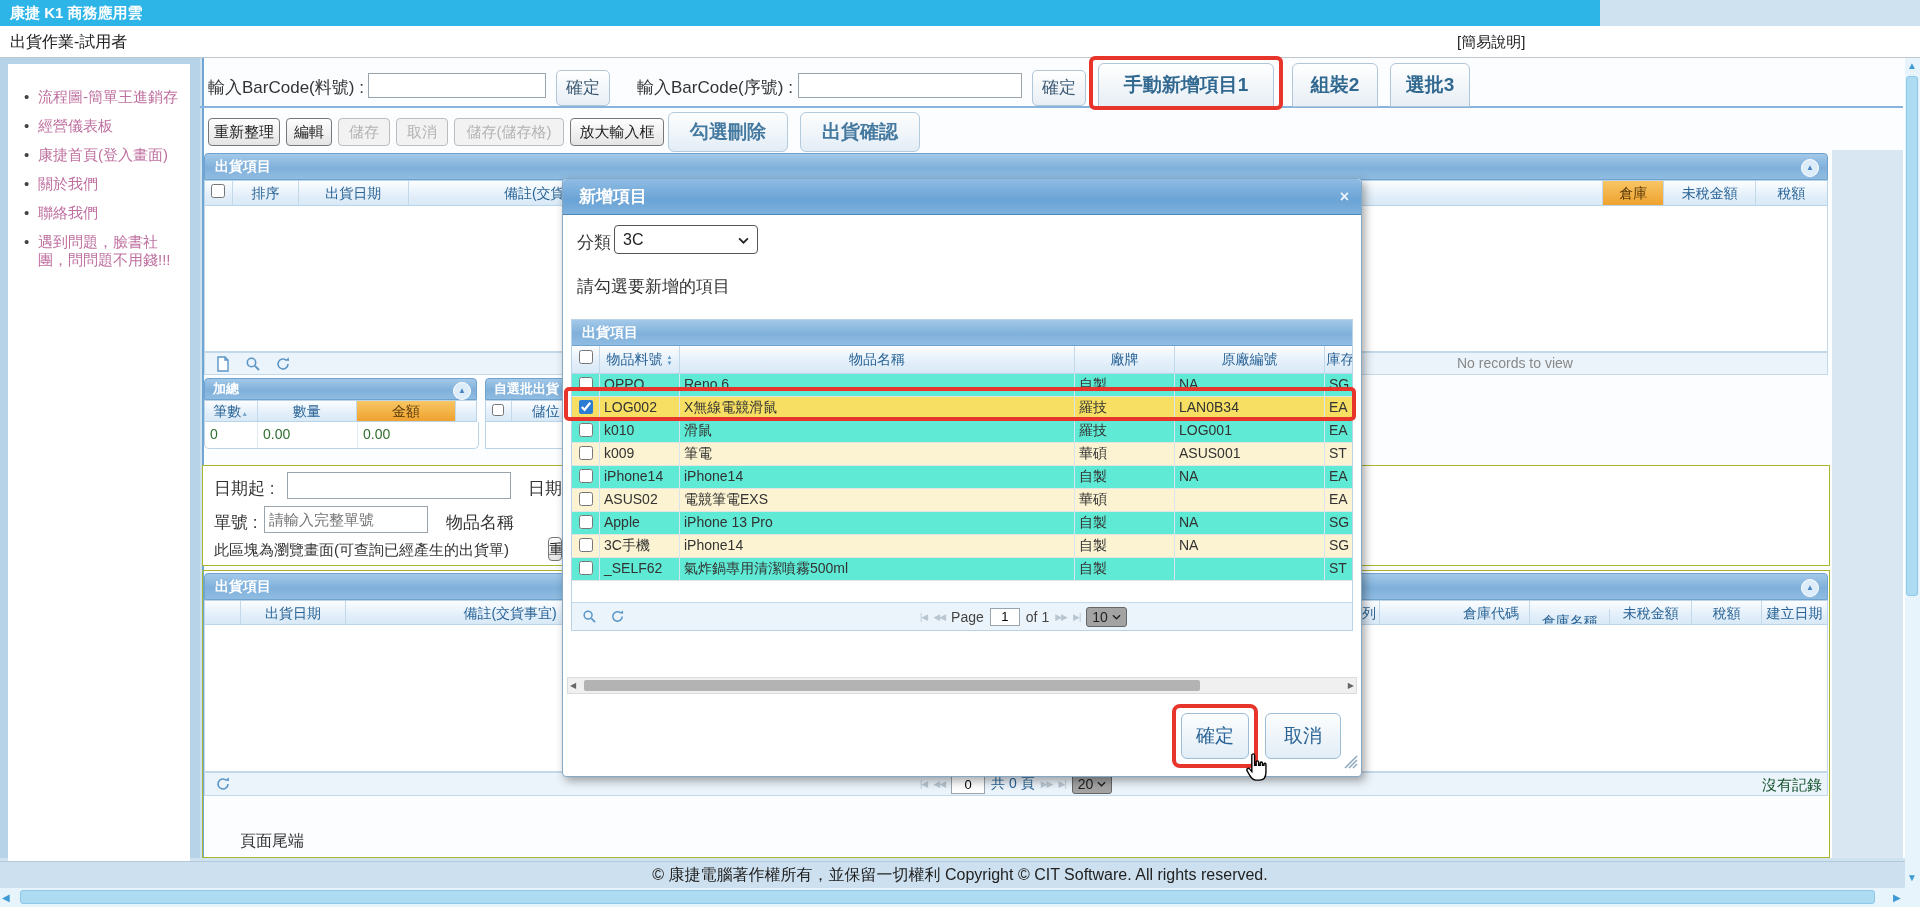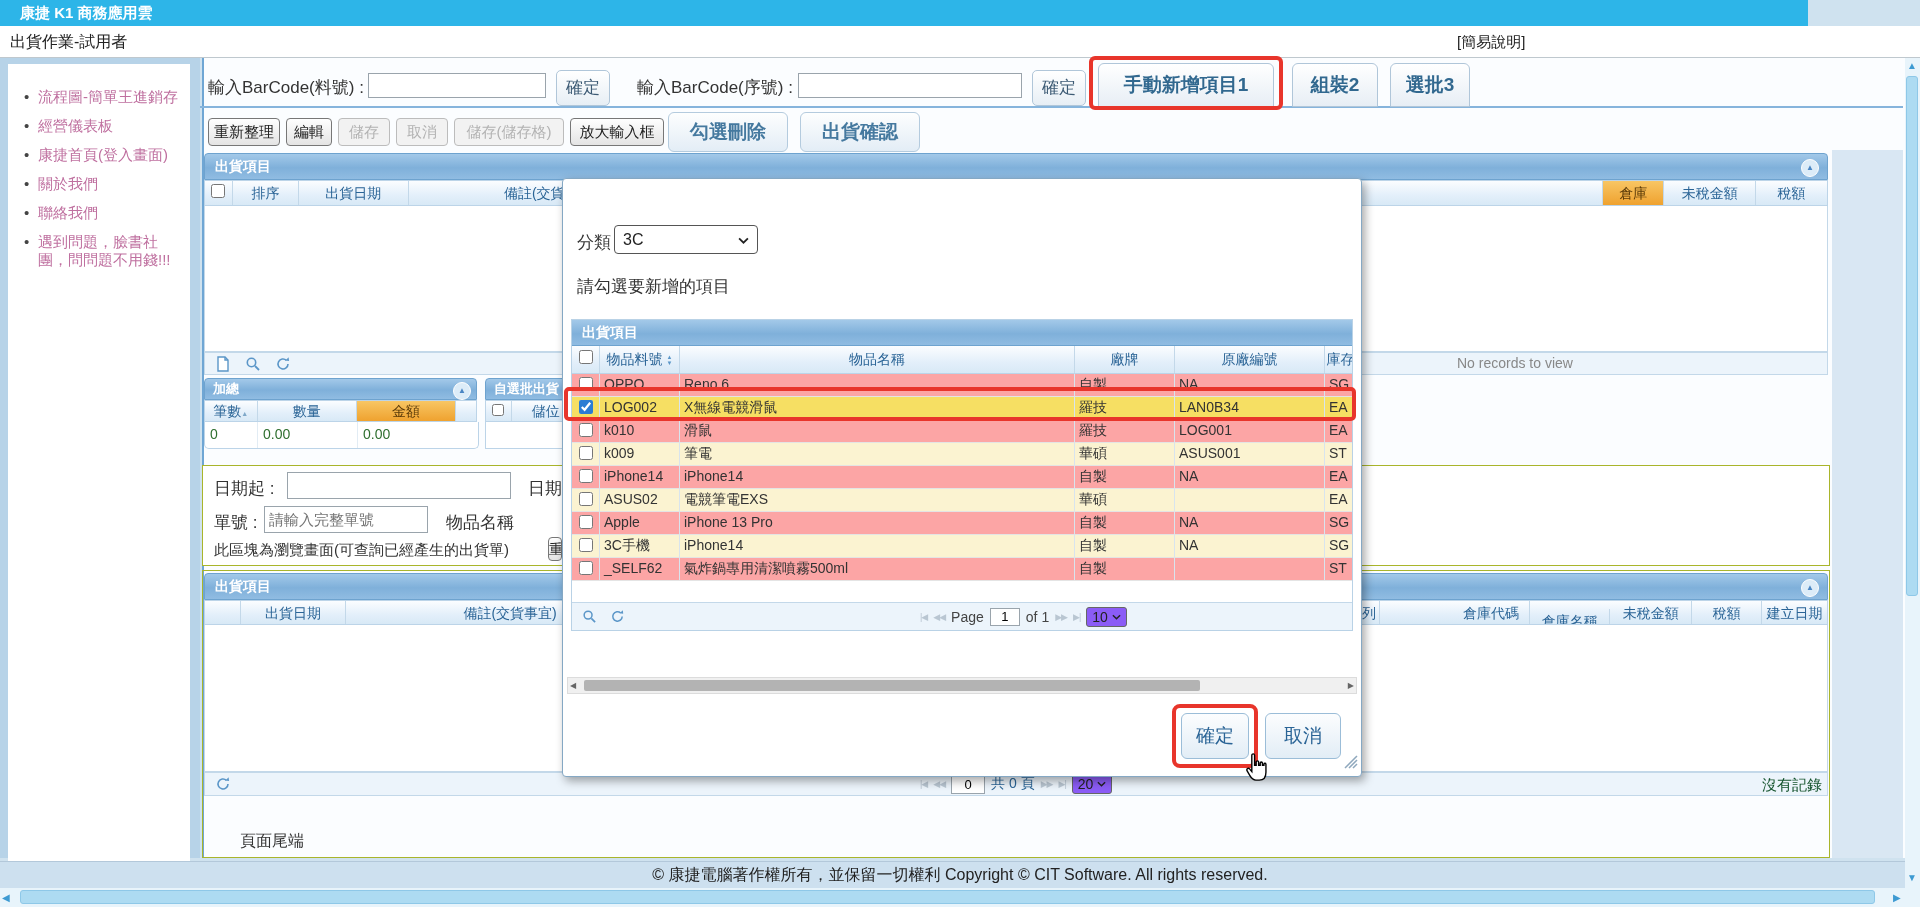--- a/index.html
+++ b/index.html
@@ -1,20 +1,20 @@
 <!DOCTYPE html>
 <html><head>
 <meta charset="utf-8">
 <style>
   html,body{margin:0;padding:0;}
   body{font-family:"Liberation Sans","DejaVu Sans",sans-serif;}
   .screen{position:relative;width:1920px;height:907px;overflow:hidden;background:#cfe2ef;}
   .abs{position:absolute;}
   
-  .topbar{left:0;top:0;width:1808px;height:26px;background:#2db5e8;color:#fff;font-weight:bold;font-size:15px;line-height:26px;padding-left:20px;box-sizing:border-box;}
+  .topbar{left:0;top:0;width:1600px;height:26px;background:#2db5e8;color:#fff;font-weight:bold;font-size:15px;line-height:26px;padding-left:10px;box-sizing:border-box;}
   .subbar{left:0;top:26px;width:1920px;height:32px;background:#fff;border-bottom:1px solid #bfc8ce;font-size:16px;color:#222;line-height:31px;box-sizing:border-box;}
   .bluebar{background:linear-gradient(180deg,#a3c9e9 0%,#7fb0da 55%,#90bce2 100%);color:#fff;font-weight:bold;border:1px solid #6ea3cf;box-sizing:border-box;}
   .circtoggle{width:16px;height:16px;border-radius:50%;background:#dcecf8;border:1px solid #fff;color:#4a86c4;font-size:8px;line-height:15px;text-align:center;}
   .colhead{background:linear-gradient(180deg,#fbfdff,#e3effa 60%,#d8e9f6);color:#2a6496;box-sizing:border-box;border:1px solid #bcd4e8;}
   .hcell{box-sizing:border-box;border-right:1px solid #c3d8e9;text-align:center;font-size:14px;color:#2a6496;overflow:hidden;white-space:nowrap;}
   .orange{background:linear-gradient(180deg,#f8c664,#efa22f);color:#5a3a08;}
   
   .btn{background:linear-gradient(180deg,#fefefe,#e4e4e4);border:1px solid #777;border-radius:4px;color:#222;font-size:15px;text-align:center;box-sizing:border-box;}
   .btn.dis{color:#b2b2b2;border-color:#bcbcbc;background:#f2f2f2;}
   .tabbtn{background:linear-gradient(180deg,#ffffff,#e7eef5);border:1px solid #b0c6d9;border-radius:6px 6px 0 0;color:#31688f;font-weight:bold;text-align:center;box-sizing:border-box;}
@@ -27,25 +27,25 @@
   .side-inner{left:8px;top:64px;width:182px;height:864px;background:#fff;}
   .side-list{margin:0;padding:24px 6px 0 14px;list-style:none;}
   .side-list li{position:relative;padding-left:16px;margin-bottom:11px;font-size:15px;line-height:18px;color:#bf6f9f;cursor:pointer;}
   .side-list li::before{content:"•";position:absolute;left:2px;color:#444;}
   
   .gridbody{background:#fff;border:1px solid #c3d8e9;border-top:none;box-sizing:border-box;}
   .iconrow{background:#ecf4fb;border:1px solid #c3d8e9;border-top:1px solid #c3d8e9;box-sizing:border-box;display:flex;align-items:center;gap:14px;padding-left:10px;}
   .icon16{width:16px;height:16px;display:inline-block;}
   .pager{display:flex;align-items:center;gap:6px;font-size:14px;color:#444;}
   .pgarrow{color:#b9c6d2;font-size:9px;letter-spacing:-1px;}
-  .selbox{display:inline-flex;align-items:center;gap:4px;background:#8b5cf6;border:1px solid #666;border-radius:3px;padding:1px 5px;font-size:14px;color:#222;}
+  .selbox{display:inline-flex;align-items:center;gap:4px;background:#a3a3a3;border:1px solid #666;border-radius:3px;padding:1px 5px;font-size:14px;color:#222;}
   
   .modal{left:562px;top:178px;width:798px;height:597px;background:#fff;border:1px solid #85a8c4;box-shadow:3px 4px 10px rgba(0,0,0,.35);z-index:30;border-radius:4px;}
   .modal-title{position:absolute;left:0;top:0;width:100%;height:36px;background:linear-gradient(180deg,#8fbce4 0%,#6aa3d5 60%,#7db1dc 100%);border-bottom:1px solid #4d87b8;color:#fff;font-weight:bold;font-size:17px;line-height:35px;padding-left:16px;box-sizing:border-box;border-radius:4px 4px 0 0;}
-  .mrow{display:flex;height:22px;line-height:21px;font-size:14px;color:#333;border-bottom:1px solid #e4e4e4;background:#fca5a5;}
+  .mrow{display:flex;height:22px;line-height:21px;font-size:14px;color:#333;border-bottom:1px solid #e4e4e4;background:#5eead4;}
   .mrow.zebra{background:#fbf3d1;}
   .mrow.sel{background:#f6df63;}
   .mrow>div{box-sizing:border-box;border-right:1px solid #d8e4ee;overflow:hidden;white-space:nowrap;padding-left:4px;flex:none;}
   .mc-cb{width:28px;text-align:center;padding-left:0 !important;}
   .mc-code{width:80px;}.mc-name{width:395px;}.mc-brand{width:100px;}.mc-oem{width:150px;}.mc-unit{width:60px;}
   input[type=checkbox]{accent-color:#2b7cd3;width:14px;height:14px;margin:3px 0 0 0;}
   .mhdr{display:flex;height:27px;background:linear-gradient(180deg,#fbfdff,#e3effa 60%,#d8e9f6);border-bottom:1px solid #bcd4e8;}
   .mhdr>div{box-sizing:border-box;border-right:1px solid #c3d8e9;text-align:center;font-size:14px;color:#2a6496;line-height:26px;overflow:hidden;white-space:nowrap;flex:none;}
   .scrtrack{background:#f0f0f0;border:1px solid #dcdcdc;box-sizing:border-box;}
   .scrthumb{background:#b3b3b3;border-radius:2px;}
@@ -223,20 +223,24 @@
     <div class="abs sbthumb" style="left:20px;top:2px;width:1855px;height:14px;"></div>
     <span class="abs sbarrow" style="left:1893px;top:4px;">▶</span>
   </div>
   <div class="abs sb" style="left:1905px;top:58px;width:15px;height:830px;">
     <span class="abs sbarrow" style="left:2px;top:2px;">▲</span>
     <div class="abs sbthumb" style="left:1px;top:18px;width:12px;height:520px;"></div>
     <span class="abs sbarrow" style="left:2px;top:814px;">▼</span>
   </div>
 
   <div class="abs modal">
+    <div class="modal-title">
+      <span>新增項目</span>
+      <span class="abs" style="right:12px;top:0;font-size:16px;color:#eaf3fb;">×</span>
+    </div>
     <span class="abs label" style="left:14px;top:52px;">分類 :</span>
     <div class="abs" style="left:51px;top:46px;width:144px;height:29px;background:#fff;border:1px solid #555;border-radius:4px;box-sizing:border-box;font-size:16px;color:#222;line-height:27px;padding-left:8px;">
       <span>3C</span>
       <svg class="abs" style="right:8px;top:11px;" viewBox="0 0 10 6" width="11" height="7">
           <path d="M1 1l4 4 4-4" stroke="#222" stroke-width="1.6" fill="none"></path>
         </svg>
     </div>
     <span class="abs" style="left:14px;top:96px;font-size:17px;color:#333;">請勾選要新增的項目</span>
 
     <div class="abs" style="left:8px;top:140px;width:782px;height:312px;border:1px solid #b9d2e6;box-sizing:border-box;overflow:hidden;">

